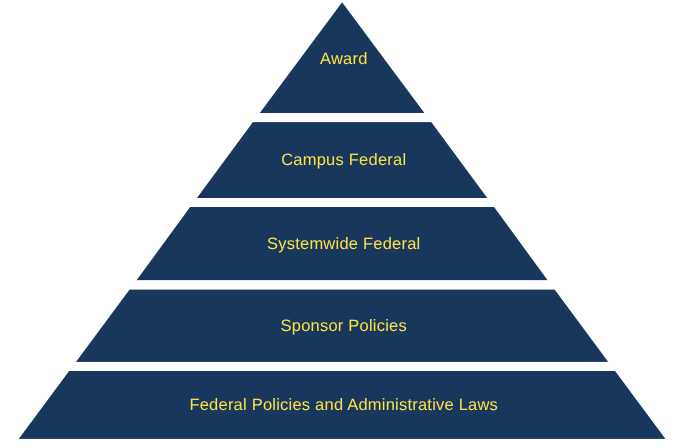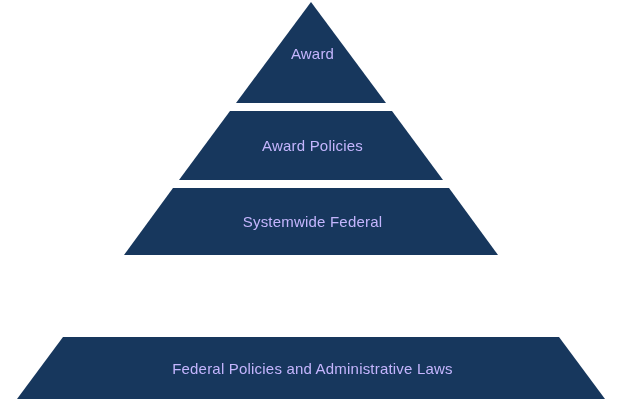--- a/index.html
+++ b/index.html
@@ -19,21 +19,21 @@
     position: absolute;
     left: 0;
     width: 625px;
     background: #17375d;
     display: flex;
     align-items: center;
     justify-content: center;
     box-sizing: border-box;
   }
   .level .label {
-    color: #c4b5fd;
+    color: #fde047;
     font-size: 15px;
     line-height: 19px;
     text-align: center;
     letter-spacing: 0.2px;
   }
   
   .lv1 {
     top: 2px;
     height: 101px;
     clip-path: polygon(311px 0, 386px 101px, 236px 101px);
@@ -70,25 +70,28 @@
 
 <div class="canvas">
 
   <div class="level lv1">
     <div class="label">
       <div>Award</div>
     </div>
   </div>
 
   <div class="level lv2">
-    <div class="label">Award Policies</div>
+    <div class="label">Campus Federal</div>
   </div>
 
   <div class="level lv3">
     <div class="label">Systemwide Federal</div>
   </div>
 
+  <div class="level lv4">
+    <div class="label">Sponsor Policies</div>
+  </div>
 
   <div class="level lv5">
     <div class="label">Federal Policies and Administrative Laws</div>
   </div>
 
 </div>
 
 </body></html>

